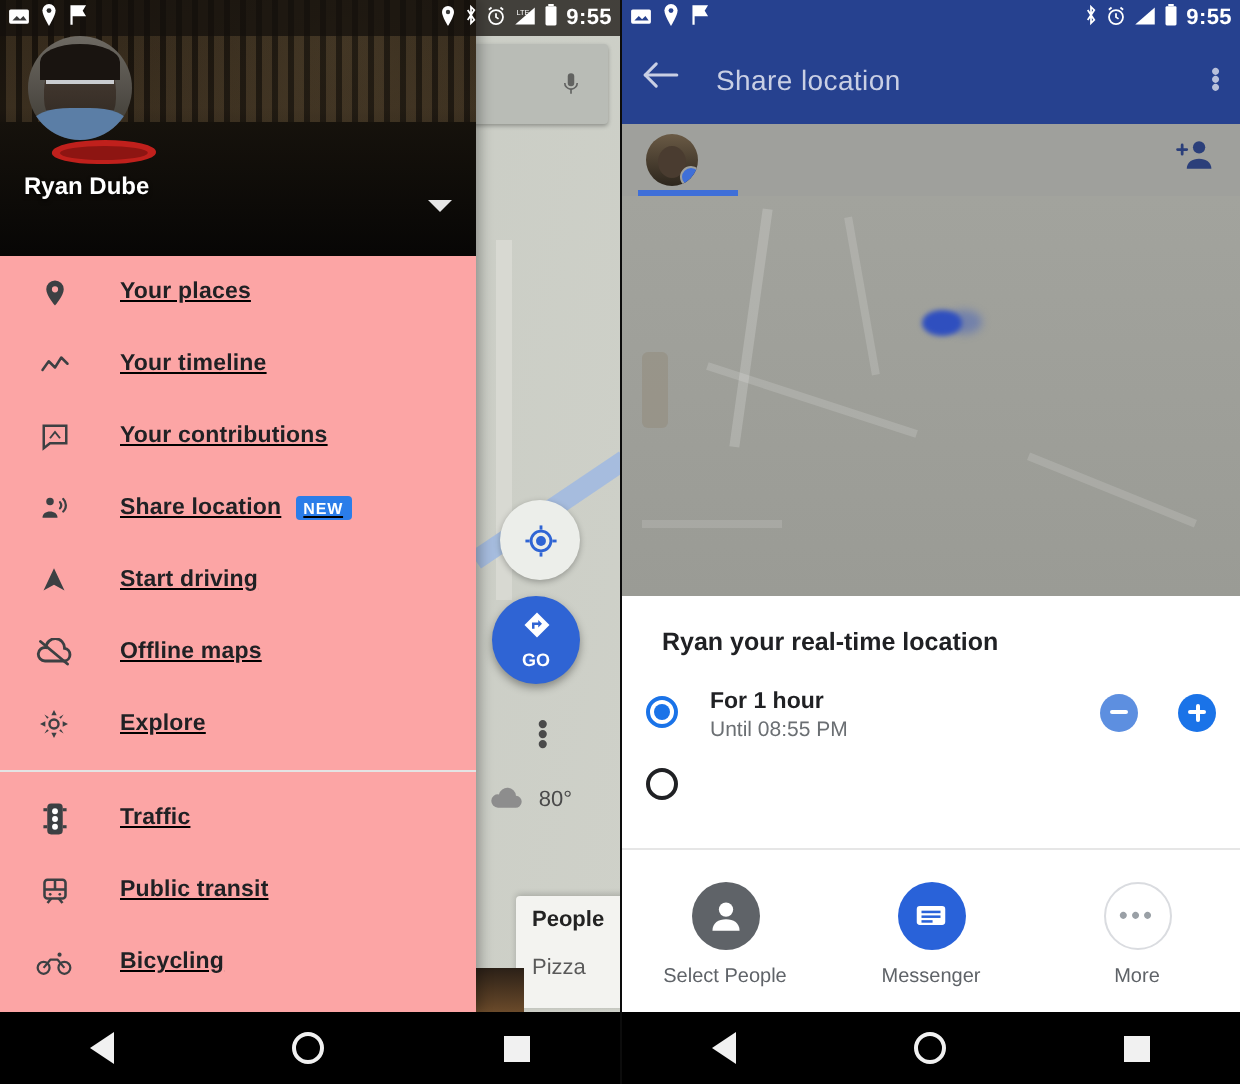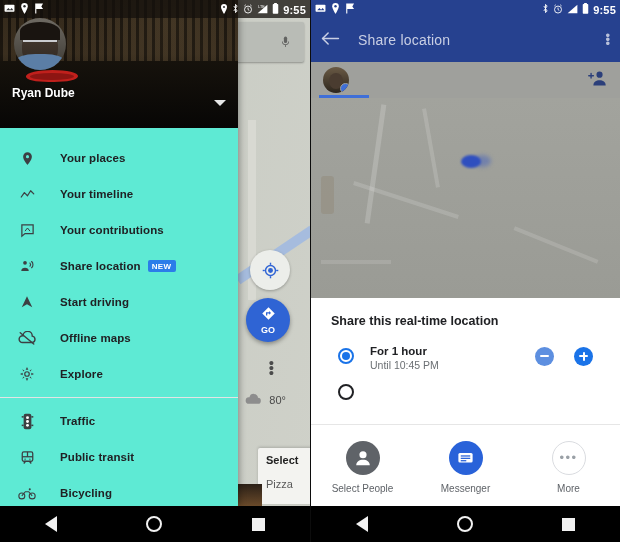--- a/index.html
+++ b/index.html
@@ -14,21 +14,21 @@
   .screen-left  { width: 310px; }
   .screen-right { width: 310px; border-left: 1px solid #0c0c0c; }
 
   
   .statusbar {
     position: absolute; top: 0; left: 0; right: 0; height: 18px;
     display: flex; align-items: center; z-index: 40;
     padding: 0 4px; font-size: 10px; color: #fff;
   }
   .sb-left { display: flex; align-items: center; gap: 5px; }
-  .sb-right { display: flex; align-items: flex-end; gap: 4px; margin-left: auto; }
+  .sb-right { display: flex; align-items: center; gap: 4px; margin-left: auto; }
   .sb-time { font-size: 11px; font-weight: bold; color: #fff; letter-spacing: .2px; }
   .sb-ico { display: block; }
   .statusbar-left { background: rgba(20,16,12,0.75); }
   .statusbar-right { background: #26418f; }
 
   
   .map-bg {
     position: absolute; inset: 0;
     background:
       linear-gradient(100deg, #cfd3cc 0%, #c9ccc4 40%, #cfd1c9 100%);
@@ -156,21 +156,21 @@
   .dh-redact {
     display: inline-block; width: 56px; height: 11px;
     background: #b8b8b8; border-radius: 1px; margin-right: -1px;
   }
   .dh-caret {
     position: absolute; right: 12px; bottom: 22px;
     width: 0; height: 0; border-left: 6px solid transparent;
     border-right: 6px solid transparent; border-top: 6px solid #e6e6e6;
   }
 
-  .drawer-list { flex: 1; overflow: hidden; padding-top: 12px; background: #5eead4; }
+  .drawer-list { flex: 1; overflow: hidden; padding-top: 0; background: #fca5a5; text-decoration: underline; }
   .d-item {
     display: flex; align-items: center; height: 36px; padding-left: 14px;
   }
   .d-ico {
     width: 26px; flex: none; display: flex; align-items: center; justify-content: center;
     color: #3c4043;
   }
   .d-label {
     margin-left: 20px; font-size: 11.5px; color: #202124; font-weight: bold;
     letter-spacing: .1px;
@@ -251,21 +251,21 @@
   }
 
   .sheet {
     position: absolute; left: 0; right: 0; top: 298px; bottom: 36px;
     background: #fff; z-index: 25;
   }
   .sheet-title {
     padding: 16px 20px 10px 20px;
     font-size: 12.5px; font-weight: bold; color: #202124;
   }
-  .opt-row { display: flex; align-items: center; padding: 0 27px; height: 36px; }
+  .opt-row { display: flex; align-items: center; padding: 0 12px; height: 36px; }
   .radio {
     width: 16px; height: 16px; border-radius: 50%; flex: none;
     border: 2px solid #1a73e8; display: flex; align-items: center; justify-content: center;
   }
   .radio-off { border-color: #202124; }
   .radio-dot { width: 8px; height: 8px; border-radius: 50%; background: #1a73e8; }
   .opt-text { margin-left: 16px; }
   .opt-main { font-size: 11.5px; font-weight: bold; color: #202124; line-height: 14px; }
   .opt-sub { font-size: 10.5px; color: #6b6f73; line-height: 13px; }
   .opt-ctrls { margin-left: auto; display: flex; align-items: center; gap: 20px; }
@@ -332,21 +332,21 @@
       </div>
       <div class="map-weather">
         <span>
           <svg width="16" height="11" viewBox="0 0 24 16" fill="#8d8d8d">
             <path d="M19 16H6a5 5 0 1 1 .7-9.95A6.5 6.5 0 0 1 19.5 7 4.5 4.5 0 0 1 19 16z"></path>
           </svg>
         </span>
         <span>80°</span>
       </div>
       <div class="map-card">
-        <div class="map-card-t1">Select</div>
+        <div class="map-card-t1">People</div>
         <div class="map-card-t2">Pizza</div>
       </div>
       <div class="map-photo"></div>
     </div>
 
     <div class="drawer">
       <div class="drawer-header">
         <div class="dh-trees"></div>
         <div class="dh-water"></div>
         <div class="dh-canoe"></div>
@@ -549,29 +549,29 @@
       <div class="mp-road2"></div>
       <div class="mp-road3"></div>
       <div class="mp-road4"></div>
       <div class="mp-road5"></div>
       <div class="mp-blob"></div>
       <div class="mp-dot2"></div>
       <div class="mp-dot"></div>
     </div>
 
     <div class="sheet">
-      <div class="sheet-title">Share this real-time location</div>
+      <div class="sheet-title">Ryan your real-time location</div>
 
       <div class="opt-row">
         <span class="radio">
           <span class="radio-dot"></span>
         </span>
         <span class="opt-text">
           <span class="opt-main">For 1 hour</span>
-          <span class="opt-sub" style="display:block">Until 10:45 PM</span>
+          <span class="opt-sub" style="display:block">Until 08:55 PM</span>
         </span>
         <span class="opt-ctrls">
           <span class="circbtn circbtn-dim">
             <span class="circ-glyph"></span>
           </span>
           <span class="circbtn">
             <span class="circ-glyph plus"></span>
           </span>
         </span>
       </div>

